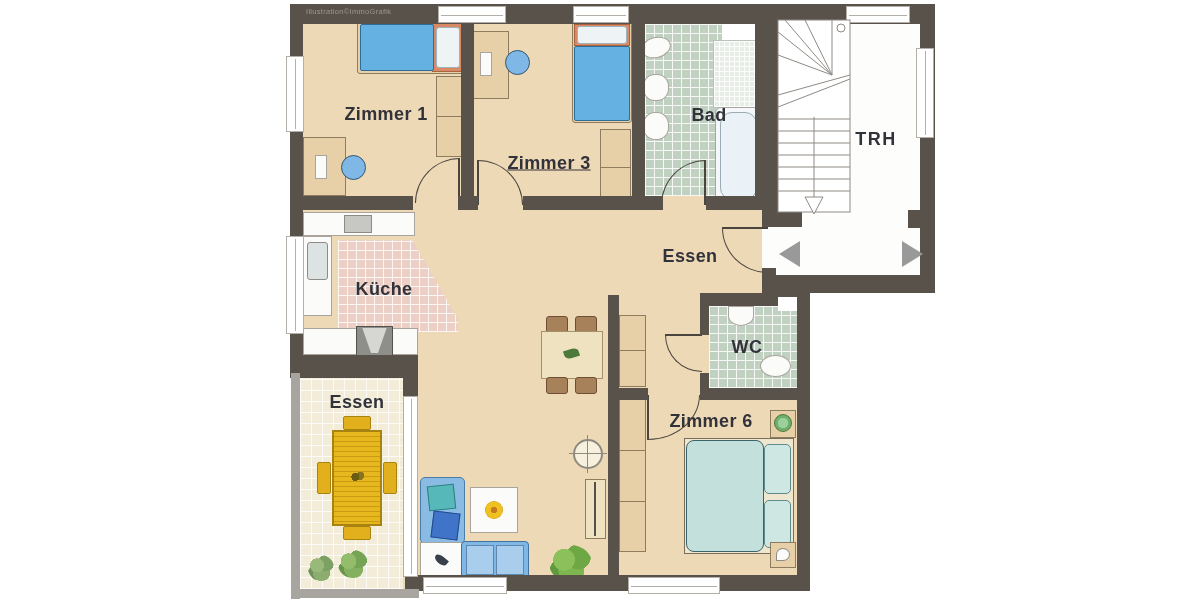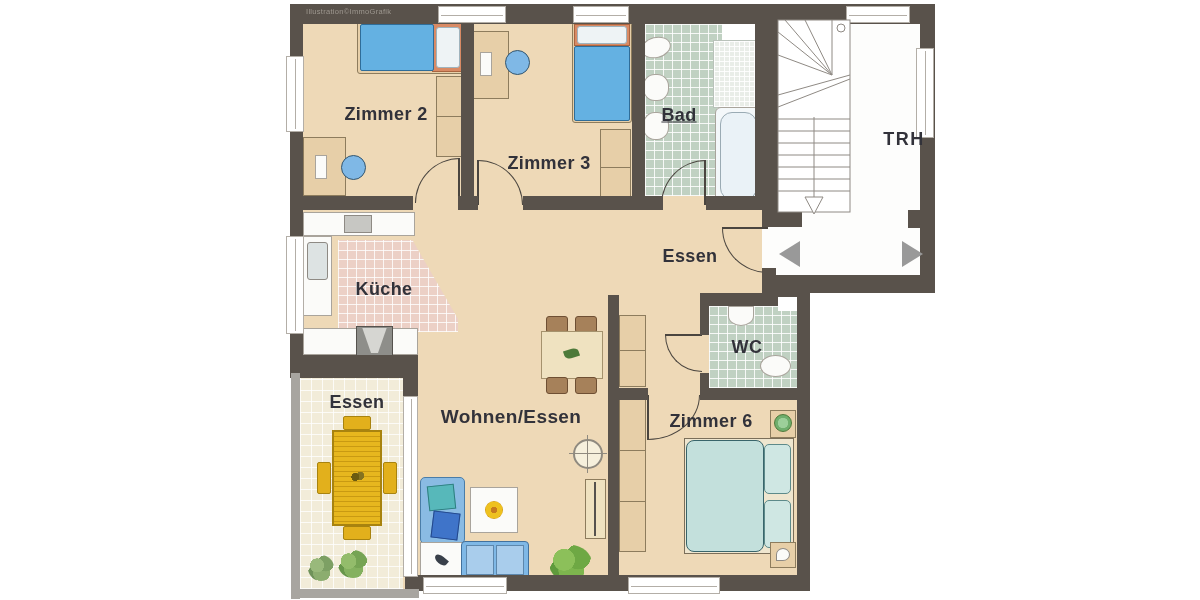--- a/index.html
+++ b/index.html
@@ -222,25 +222,24 @@
       <line x1="3" y1="150" x2="75" y2="150"></line>
       <line x1="3" y1="162" x2="75" y2="162"></line>
       <line x1="3" y1="174" x2="75" y2="174"></line>
       <line x1="39" y1="100" x2="39" y2="180"></line>
       <polygon points="30,180 48,180 39,197" fill="#ffffff"></polygon>
     </g>
   </svg>
   <div class="arrow-left" style="left:779px;top:241px;"></div>
   <div class="arrow-right" style="left:902px;top:241px;"></div>
 
-  <div class="rlabel" style="left:386px;top:114px;">Zimmer 2</div>
-  <div class="rlabel" style="left:549px;top:163px;">Zimmer 3</div>
-  <div class="rlabel" style="left:679px;top:115px;text-decoration:underline;">Bad</div>
-  <div class="rlabel" style="left:904px;top:139px;letter-spacing:1.5px;">TRH</div>
+  <div class="rlabel" style="left:386px;top:114px;">Zimmer 1</div>
+  <div class="rlabel" style="left:549px;top:163px;text-decoration:underline;">Zimmer 3</div>
+  <div class="rlabel" style="left:709px;top:115px;">Bad</div>
+  <div class="rlabel" style="left:876px;top:139px;letter-spacing:1.5px;">TRH</div>
   <div class="rlabel" style="left:690px;top:256px;">Essen</div>
   <div class="rlabel" style="left:384px;top:289px;">Küche</div>
   <div class="rlabel" style="left:747px;top:347px;">WC</div>
   <div class="rlabel" style="left:357px;top:402px;">Essen</div>
-  <div class="rlabel" style="left:511px;top:417px;font-size:19px;">Wohnen/Essen</div>
   <div class="rlabel" style="left:711px;top:421px;">Zimmer 6</div>
   <div class="watermark" style="left:306px;top:7px;">Illustration©ImmoGrafik</div>
 
 </div>
 
 </body></html>

